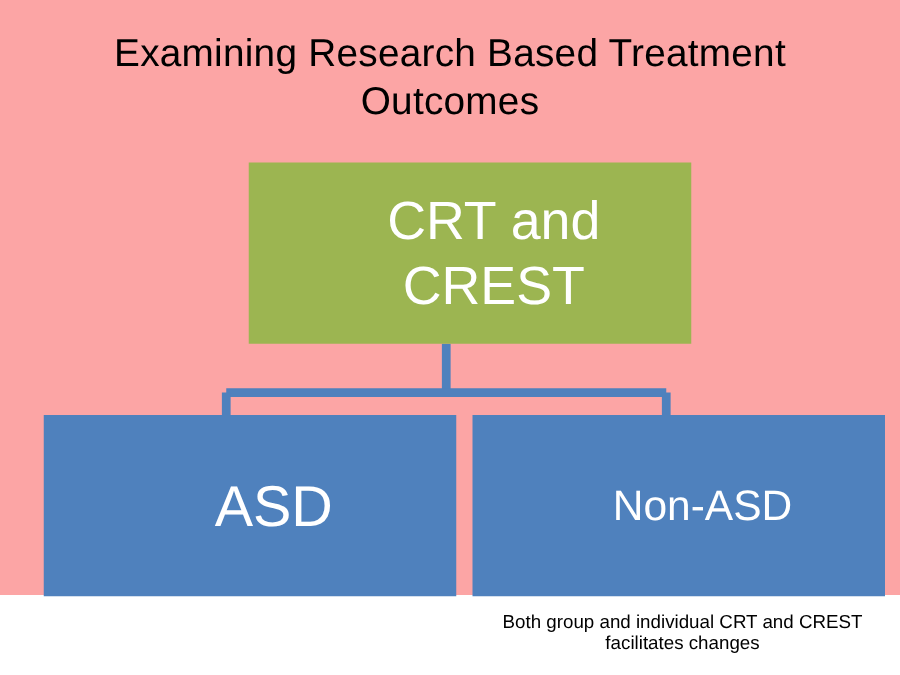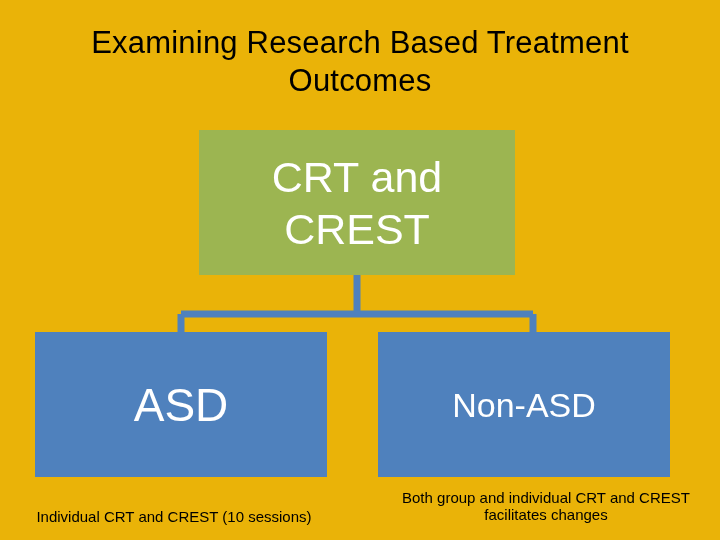--- a/index.html
+++ b/index.html
@@ -9,22 +9,22 @@
   }
   body {
     width: 720px;
     height: 540px;
     overflow: hidden;
     font-family: "Liberation Sans", sans-serif;
   }
   #slide {
     position: relative;
     width: 720px;
-    height: 540px;
-    background: #eab308;
+    height: 476px;
+    background: #fca5a5;
   }
   #slide-title {
     position: absolute;
     left: 40px;
     top: 24px;
     width: 640px;
     text-align: center;
     font-family: "Liberation Sans", sans-serif;
     font-size: 31px;
     line-height: 38px;
@@ -42,20 +42,21 @@
   }
   .node {
     position: absolute;
     display: flex;
     align-items: center;
     justify-content: center;
     text-align: center;
     color: #ffffff;
     font-family: "Liberation Sans", sans-serif;
     font-weight: normal;
+    padding-left: 38px;
   }
   #node-root {
     left: 199px;
     top: 130px;
     width: 316px;
     height: 145px;
     background: #9CB551;
     font-size: 43px;
     line-height: 52px;
   }
@@ -113,17 +114,16 @@
 
     <line x1="533" y1="314" x2="533" y2="334" stroke="#4F81BD" stroke-width="7"></line>
   </svg>
 
   <div class="node" id="node-root">CRT and CREST</div>
 
   <div class="node" id="node-asd">ASD</div>
 
   <div class="node" id="node-nonasd">Non-ASD</div>
 
-  <div class="caption" id="caption-asd">Individual CRT and CREST (10 sessions)</div>
 
   <div class="caption" id="caption-nonasd">Both group and individual CRT and CREST facilitates changes</div>
 
 </div>
 
 </body></html>

